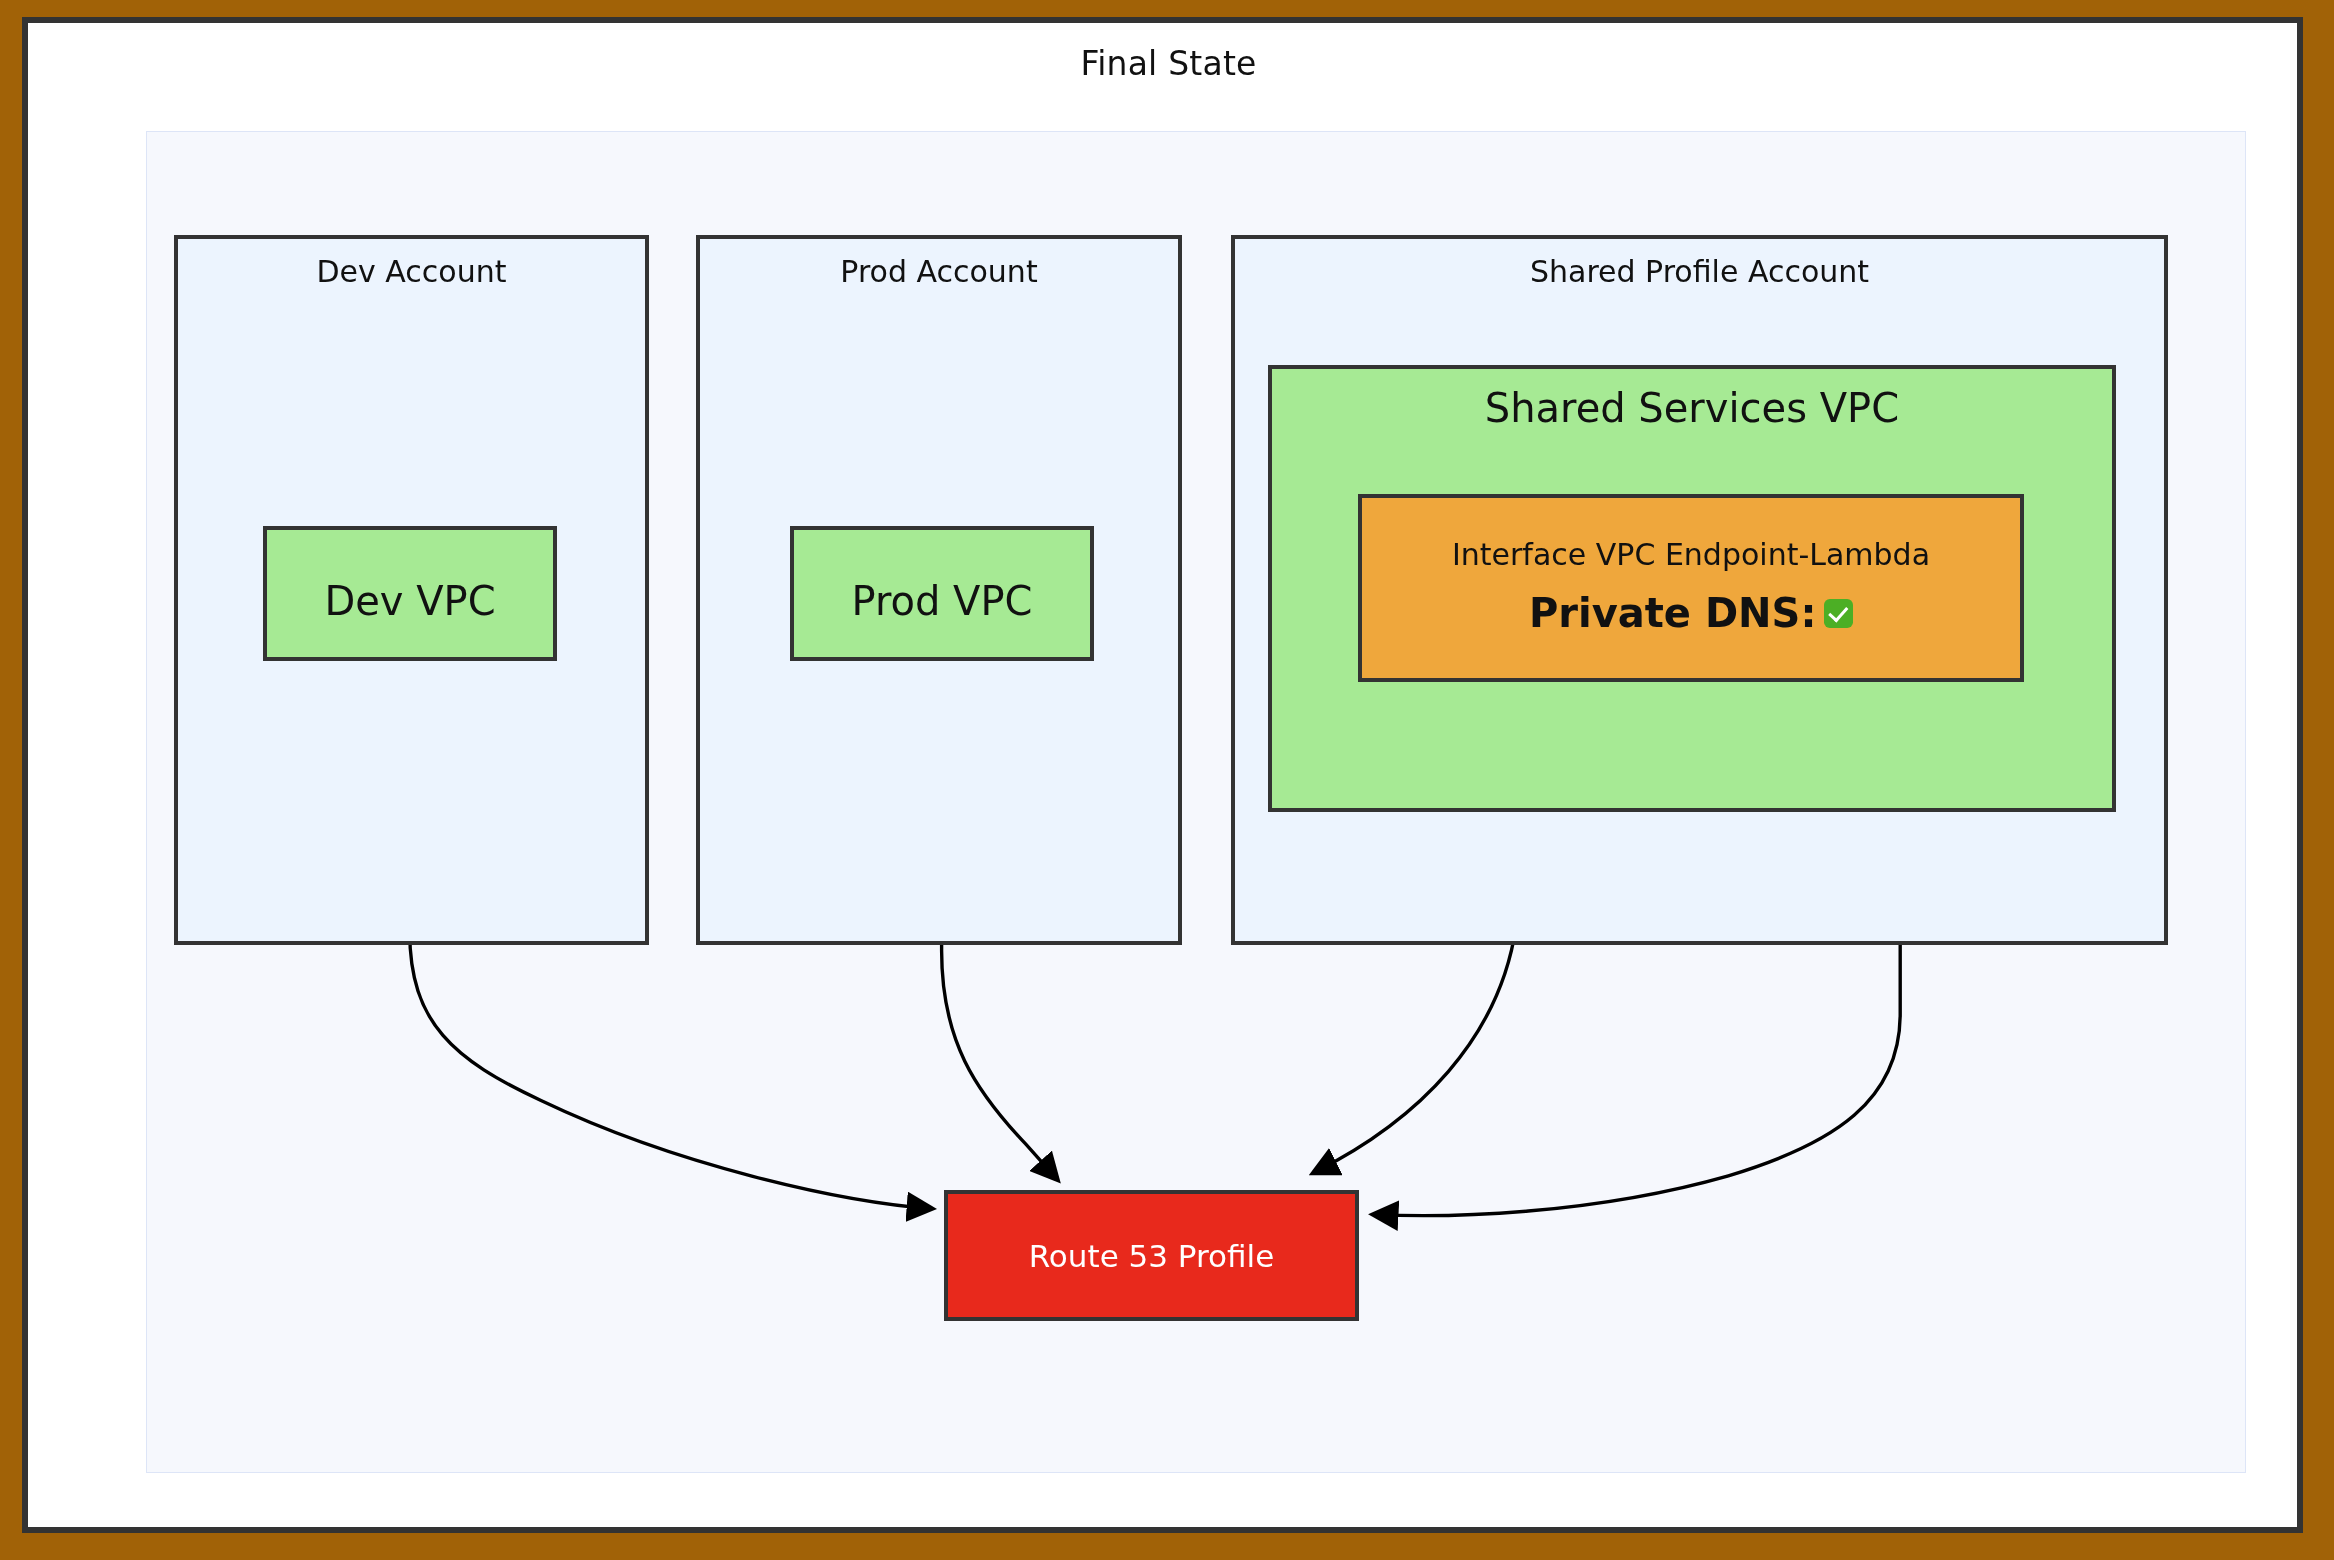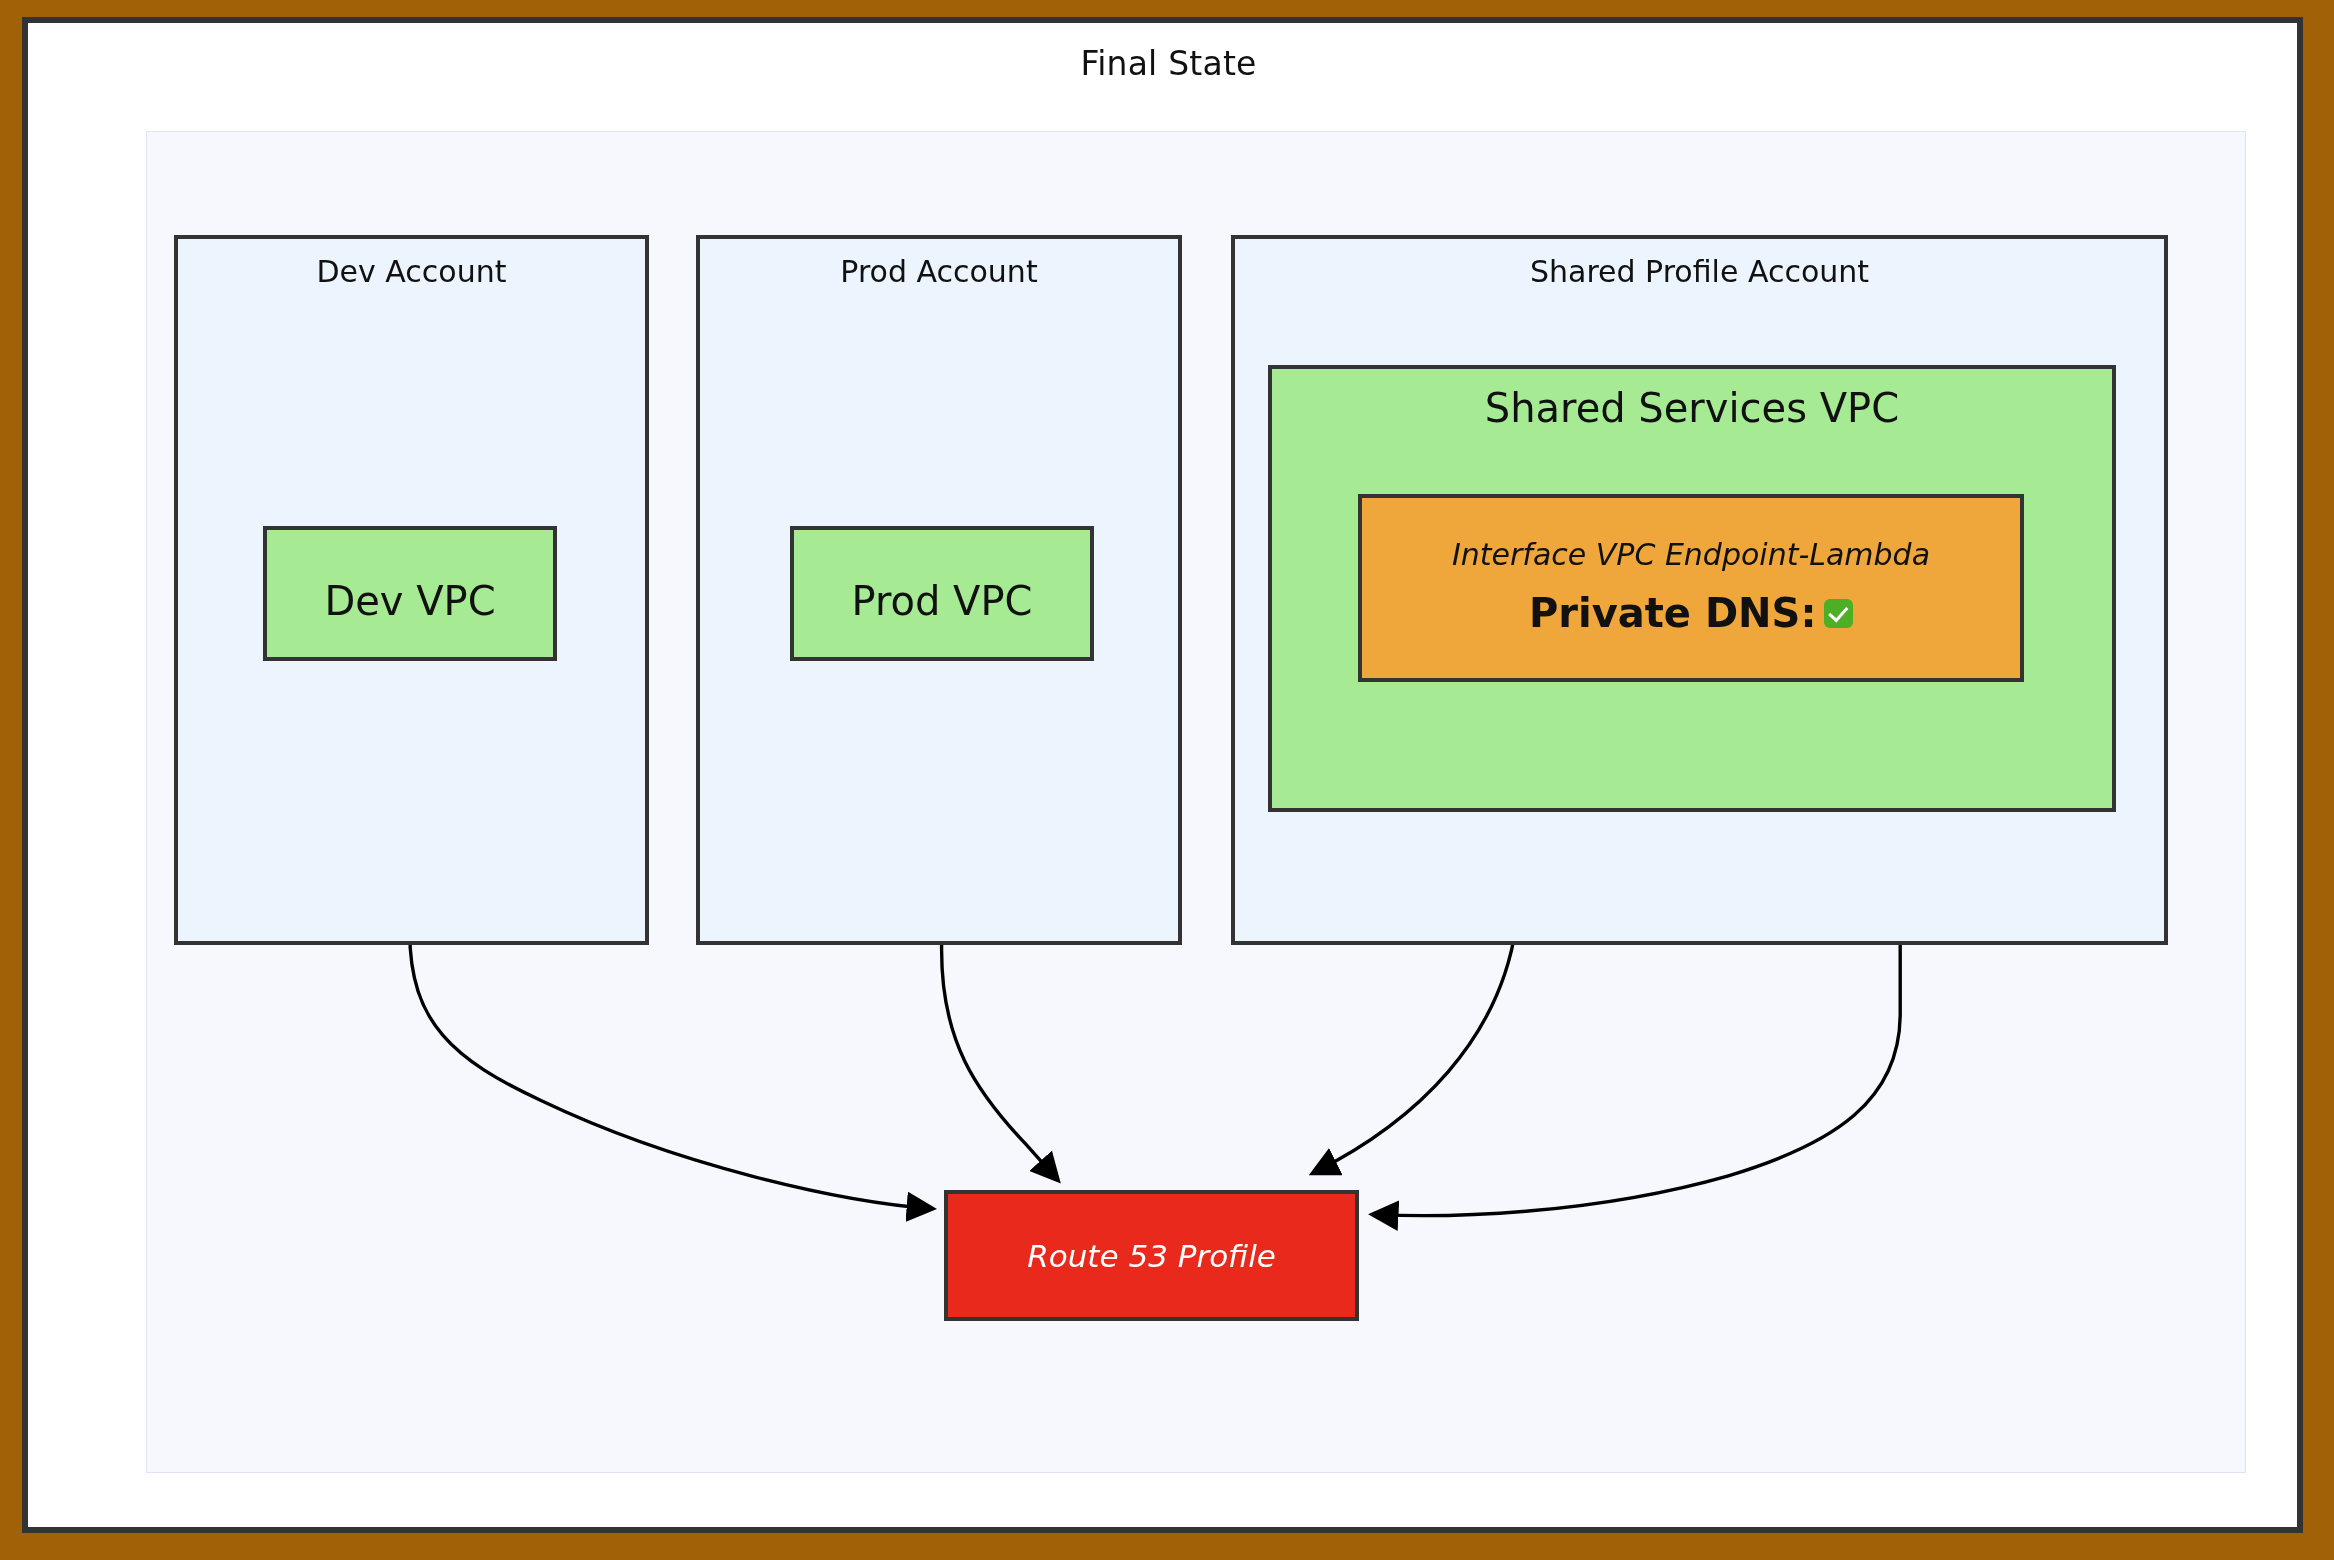--- a/index.html
+++ b/index.html
@@ -111,21 +111,20 @@
     border: 4.8px solid #333333;
   }
   .endpoint-line1 {
     position: absolute;
     left: 0;
     top: 39px;
     width: 100%;
     text-align: center;
     font-size: 30px;
     color: #111111;
-    font-style: italic;
   }
   .endpoint-line2 {
     position: absolute;
     left: 0;
     top: 92px;
     width: 100%;
     text-align: center;
     font-size: 40px;
     font-weight: bold;
     color: #111111;
@@ -161,21 +160,20 @@
     left: 944px;
     top: 1190px;
     width: 415px;
     height: 131px;
     box-sizing: border-box;
     background: #e8291c;
     border: 4.8px solid #333333;
     display: flex;
     align-items: center;
     justify-content: center;
-    font-style: italic;
   }
   .route53-label {
     font-size: 31px;
     color: #ffffff;
   }
 
   
   #edges {
     position: absolute;
     left: 0;

